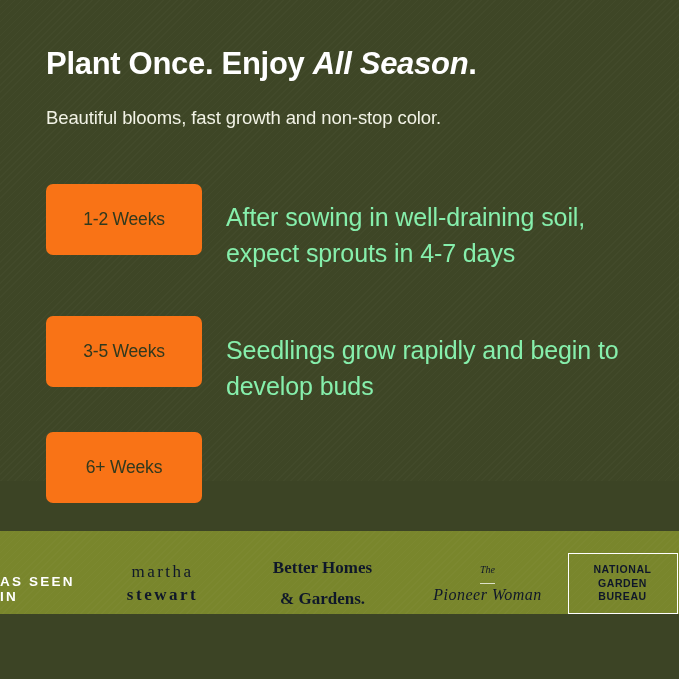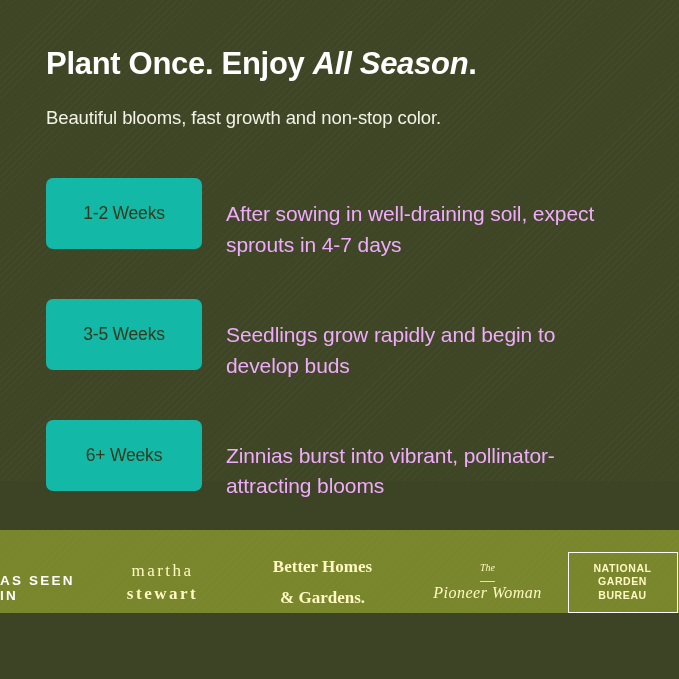--- a/index.html
+++ b/index.html
@@ -65,34 +65,34 @@
     margin-top: 38px;
   }
   .step {
     display: flex;
     align-items: center;
     margin-bottom: 28px;
   }
   .chip {
     flex: 0 0 156px;
     height: 71px;
-    background: #14b8a6;
+    background: #f97316;
     border-radius: 7px;
     display: flex;
     align-items: center;
     justify-content: center;
     color: #31391e;
     font-size: 17.5px;
     font-weight: normal;
     letter-spacing: -0.2px;
   }
   .step-text {
     margin-left: 24px;
-    color: #f0abfc;
-    font-size: 21px;
+    color: #86efac;
+    font-size: 25px;
     line-height: 1.45;
     letter-spacing: -0.1px;
     max-width: 420px;
     margin-top: 32px;
   }
   .footer {
     position: relative;
     z-index: 1;
     flex: 1 1 auto;
     background: #79862c;
@@ -123,21 +123,21 @@
   .logos {
     position: relative;
     margin-top: 22px;
     width: 100%;
     display: flex;
     align-items: center;
     justify-content: center;
     gap: 0px;
   }
   .logo {
-    color: #fef9c3;
+    color: #0f172a;
     text-align: center;
     display: flex;
     flex-direction: column;
     align-items: center;
     justify-content: center;
   }
   .logo-martha {
     width: 150px;
     font-family: "Liberation Serif", serif;
     letter-spacing: 2.5px;
@@ -200,21 +200,20 @@
         <div class="step-text">After sowing in well-draining soil, expect sprouts in 4-7 days</div>
       </div>
 
       <div class="step">
         <div class="chip">3-5 Weeks</div>
         <div class="step-text">Seedlings grow rapidly and begin to develop buds</div>
       </div>
 
       <div class="step">
         <div class="chip">6+ Weeks</div>
-        <div class="step-text">Zinnias burst into vibrant, pollinator-attracting blooms</div>
       </div>
 
     </div>
   </div>
 
   <div class="footer">
     <div class="as-seen">AS SEEN IN</div>
 
     <div class="logos">
 

